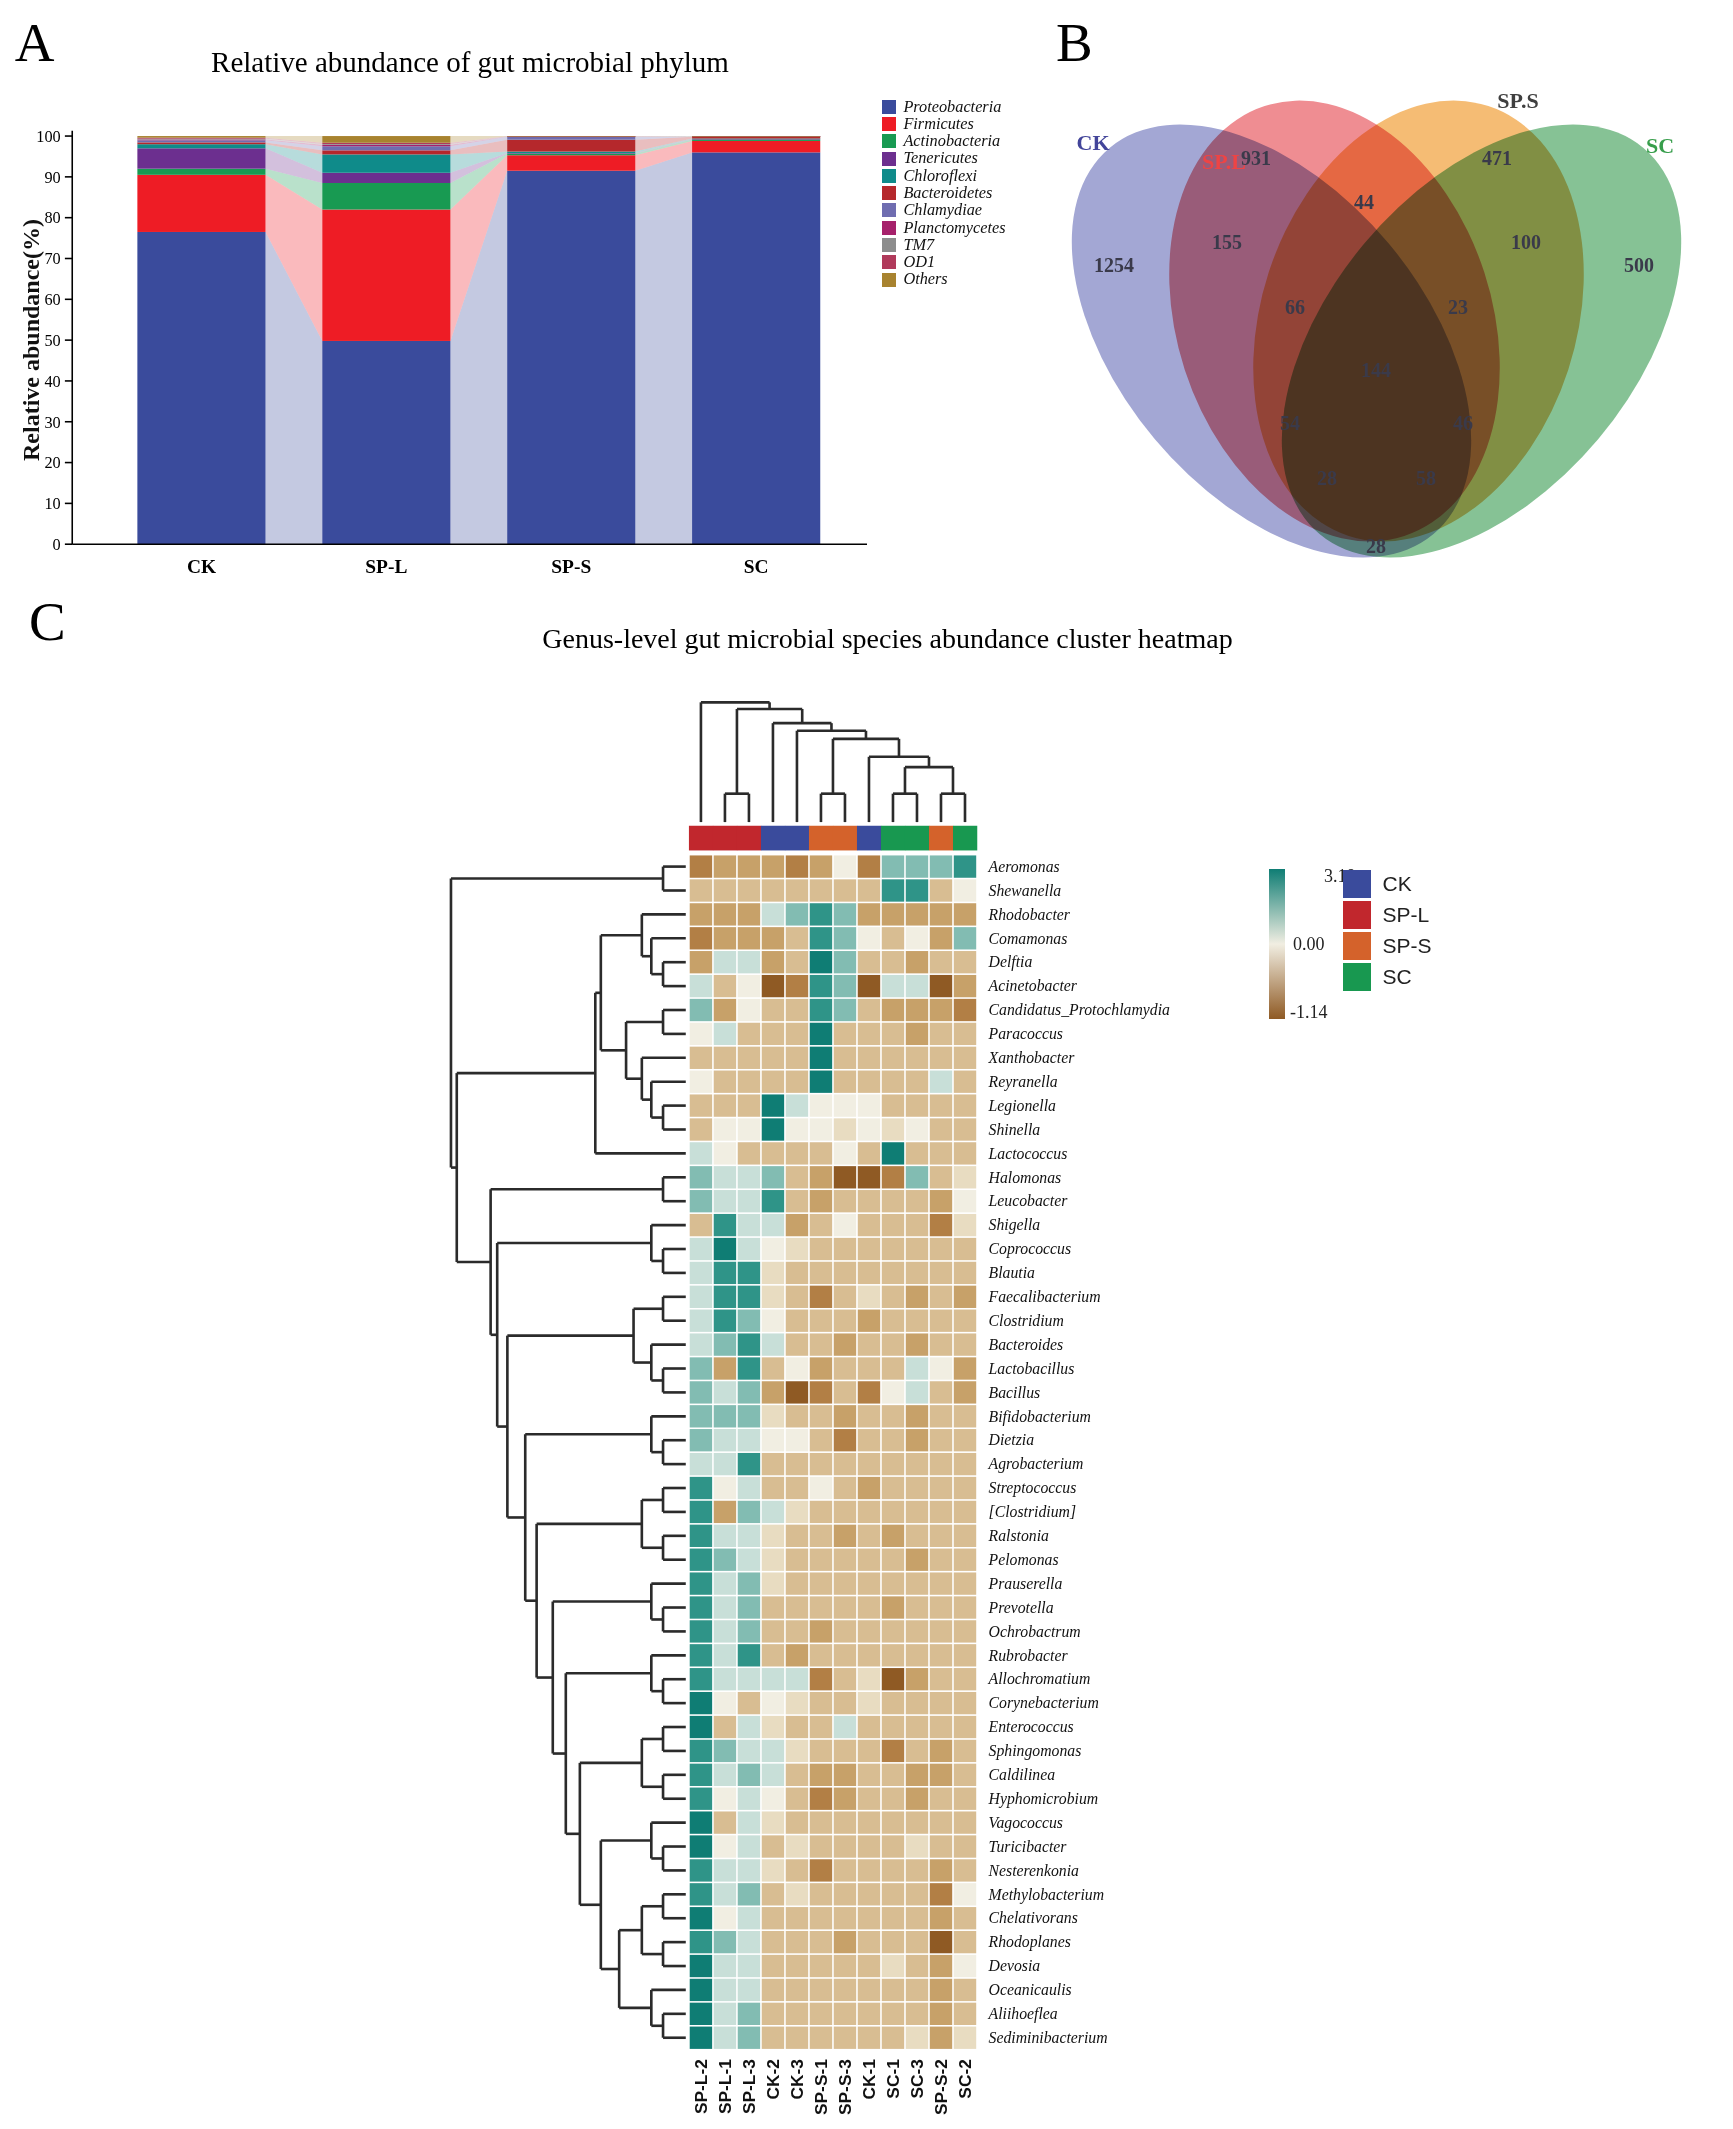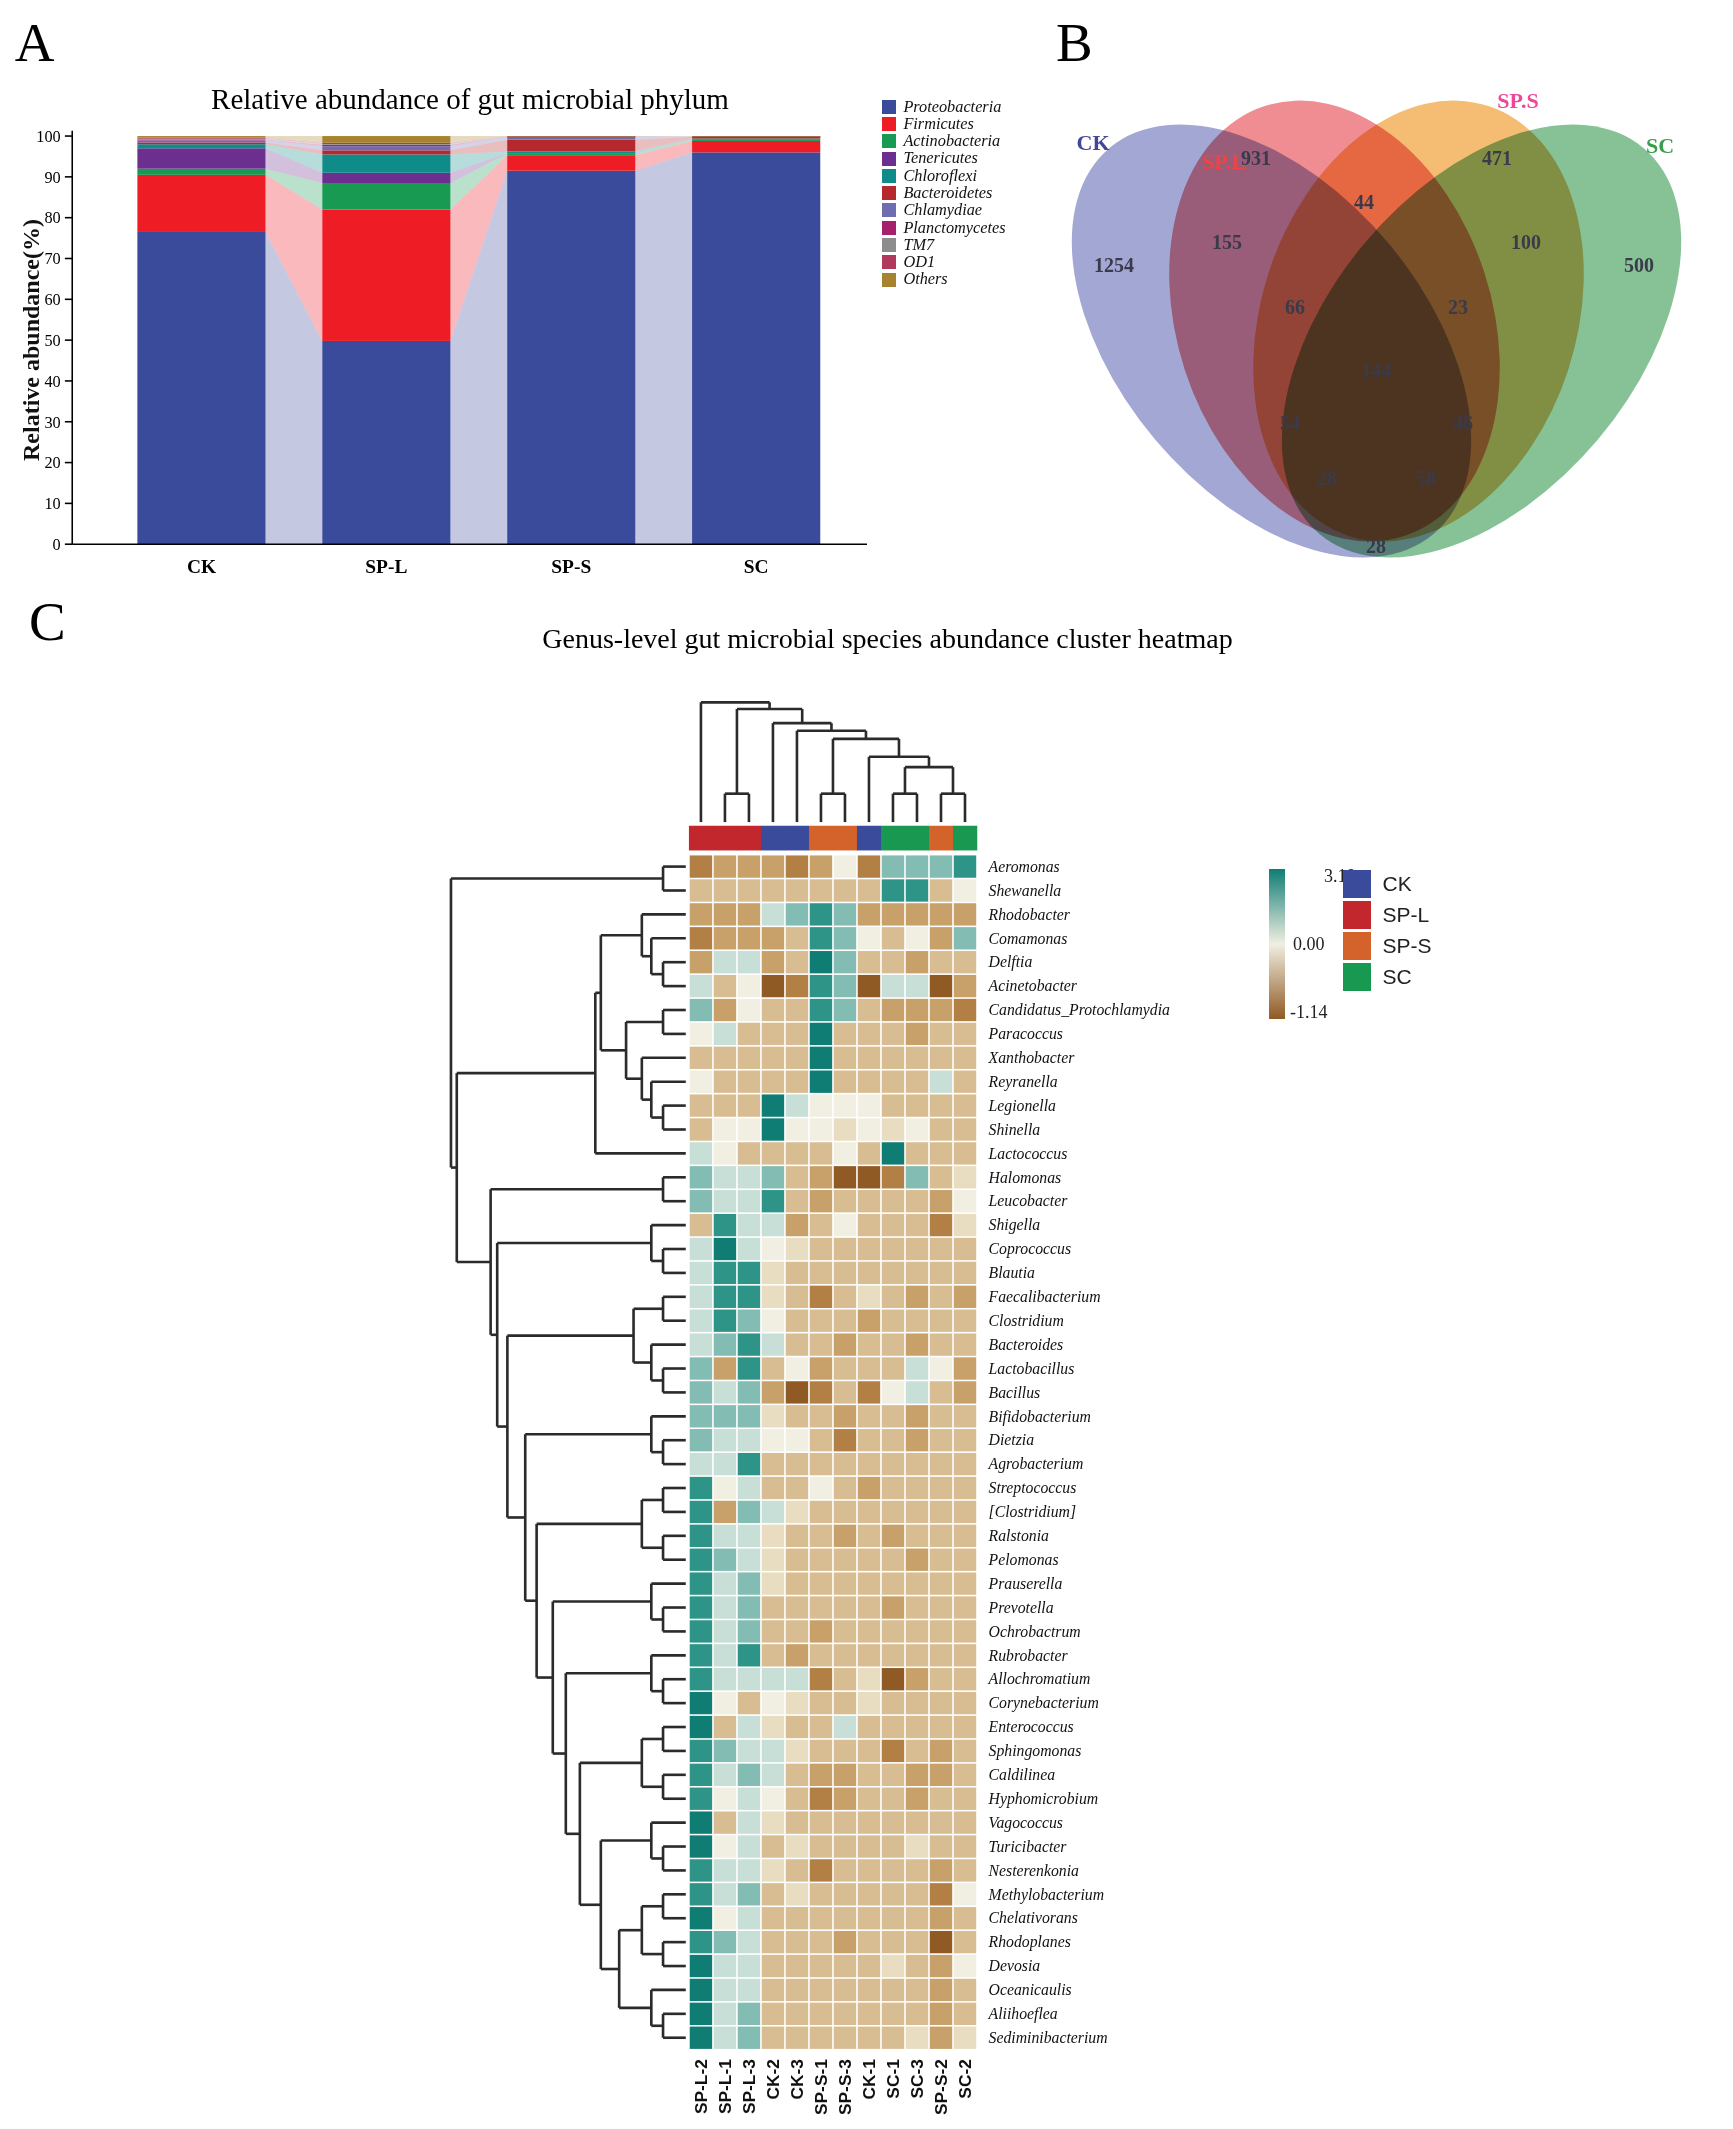--- a/index.html
+++ b/index.html
@@ -24,21 +24,21 @@
   .grp-swatch{width:28px;height:28px;flex:0 0 28px;}
   .grp-label{font-family:"Liberation Sans", sans-serif;font-size:21px;margin-left:11.6px;color:#222;}
   svg{position:absolute;left:0;top:0;overflow:visible;}
 </style>
 </head>
 <body>
 
 <div id="root">
 
   <div class="abs panel-letter" style="left:14.7px;top:14.7px;">A</div>
-  <div class="abs fig-title" style="left:155px;top:46px;width:630px;margin-top:37px;">Relative abundance of gut microbial phylum</div>
+  <div class="abs fig-title" style="left:155px;top:46px;width:630px;">Relative abundance of gut microbial phylum</div>
   <div class="abs ylab" style="left:30.5px;top:340px;">Relative abundance(%)</div>
   <svg id="svgA" width="1734" height="2129" viewBox="0 0 3300 4053">
       <polygon points="505,441.595 505,1036 613,1036 613,649.0540000000001" fill="#3a4b9c" fill-opacity="0.3"></polygon>
       <polygon points="505,332.81500000000005 505,441.595 613,649.0540000000001 613,398.86" fill="#ee1c25" fill-opacity="0.3"></polygon>
       <polygon points="505,321.1600000000001 505,332.81500000000005 613,398.86 613,348.355" fill="#189a52" fill-opacity="0.3"></polygon>
       <polygon points="505,282.31000000000006 505,321.1600000000001 613,348.355 613,328.93000000000006" fill="#6c2f8f" fill-opacity="0.3"></polygon>
       <polygon points="505,274.5400000000001 505,282.31000000000006 613,328.93000000000006 613,293.96500000000003" fill="#0f8b8a" fill-opacity="0.3"></polygon>
       <polygon points="505,271.0435 505,274.5400000000001 613,293.96500000000003 613,286.19500000000005" fill="#b5282c" fill-opacity="0.3"></polygon>
       <polygon points="505,267.1585 505,271.0435 613,286.19500000000005 613,278.42500000000007" fill="#6f6db0" fill-opacity="0.3"></polygon>
       <polygon points="505,265.60450000000003 505,267.1585 613,278.42500000000007 613,275.70550000000003" fill="#a6216b" fill-opacity="0.3"></polygon>
@@ -188,21 +188,21 @@
     </div>
 
   <div class="abs panel-letter" style="left:1056px;top:14.7px;">B</div>
   <div class="abs" id="vennBox" style="left:0;top:0;width:1734px;height:630px;">
       <div class="venn-ellipse abs" style="left: 1119px; top: 89px; width: 305px; height: 504px; background: rgb(163, 167, 212); transform: rotate(-40deg);"></div>
       <div class="venn-ellipse abs" style="left: 1177px; top: 95px; width: 315px; height: 452px; background: rgb(239, 141, 146); transform: rotate(-18deg);"></div>
       <div class="venn-ellipse abs" style="left: 1261px; top: 95px; width: 315px; height: 452px; background: rgb(245, 188, 116); transform: rotate(18deg);"></div>
       <div class="venn-ellipse abs" style="left: 1329px; top: 89px; width: 305px; height: 504px; background: rgb(134, 194, 149); transform: rotate(40deg);"></div>
       <div class="venn-setlabel" style="left: 1093px; top: 143px; color: rgb(67, 69, 154);">CK</div>
       <div class="venn-setlabel" style="left: 1224px; top: 114px; color: rgb(238, 68, 68); margin-top: 48px;">SP.L</div>
-      <div class="venn-setlabel" style="left: 1518px; top: 101px; color: #ec4899;">SP.S</div>
+      <div class="venn-setlabel" style="left: 1518px; top: 101px; color: #404040;">SP.S</div>
       <div class="venn-setlabel" style="left: 1660px; top: 146px; color: rgb(56, 158, 76);">SC</div>
       <div class="venn-num" style="left: 1114px; top: 265px;">1254</div>
       <div class="venn-num" style="left: 1256px; top: 158px;">931</div>
       <div class="venn-num" style="left: 1497px; top: 158px;">471</div>
       <div class="venn-num" style="left: 1639px; top: 265px;">500</div>
       <div class="venn-num" style="left: 1364px; top: 202px;">44</div>
       <div class="venn-num" style="left: 1227px; top: 242px;">155</div>
       <div class="venn-num" style="left: 1526px; top: 242px;">100</div>
       <div class="venn-num" style="left: 1290px; top: 423px;">54</div>
       <div class="venn-num" style="left: 1463px; top: 423px;">46</div>

